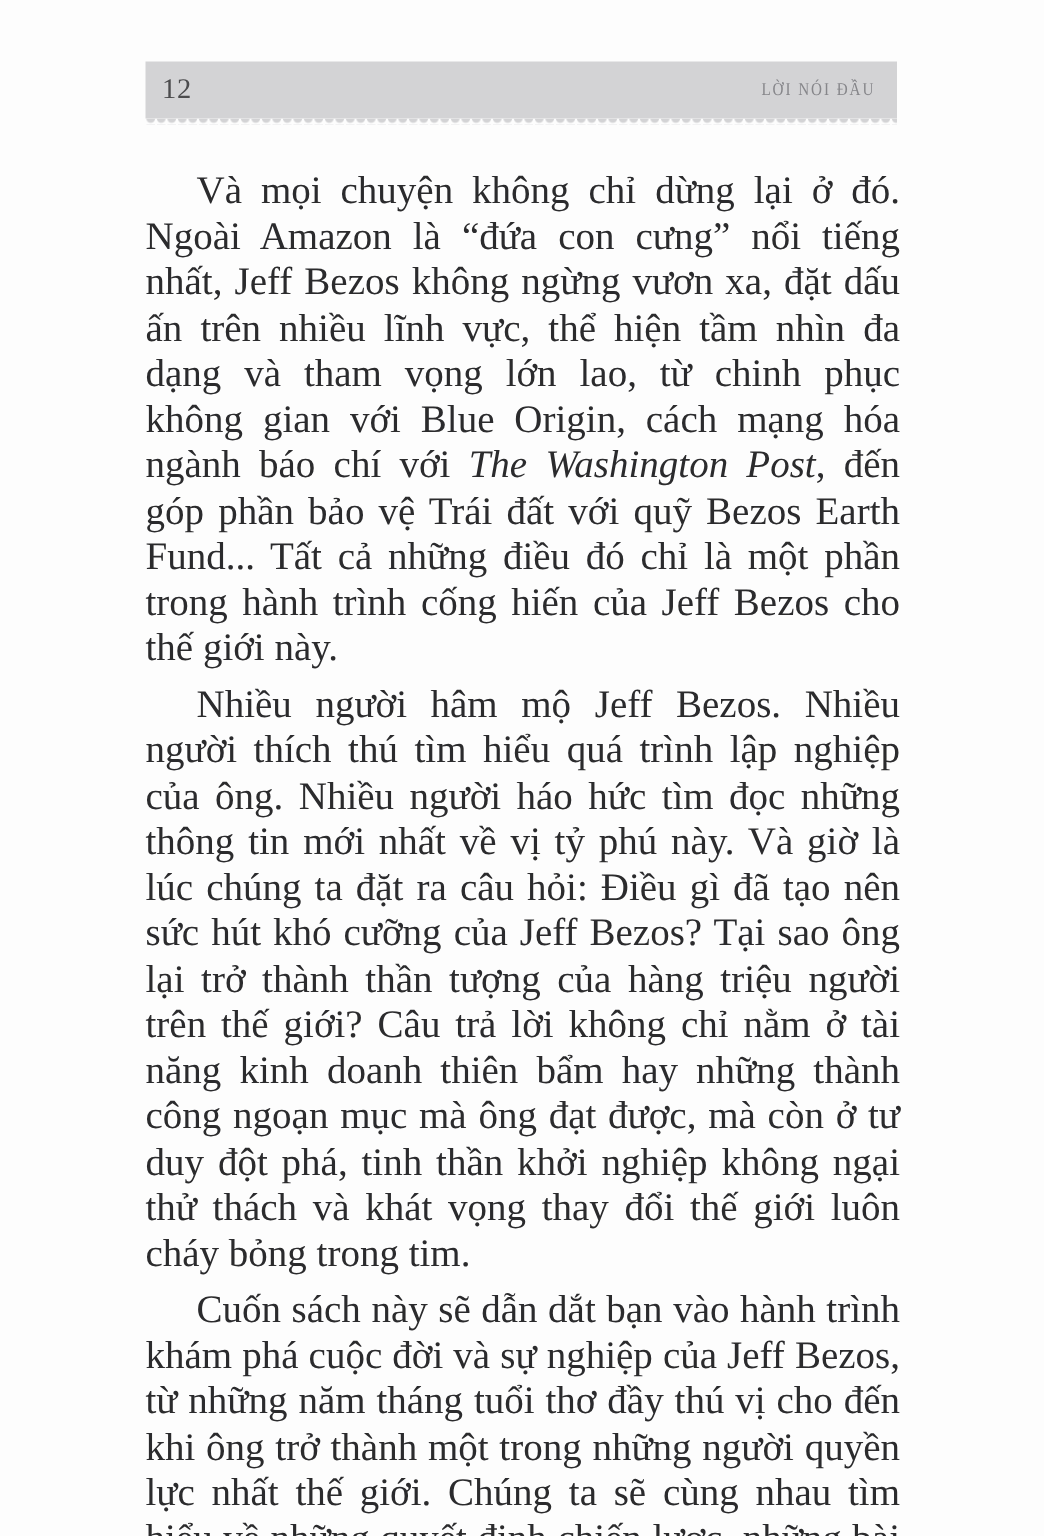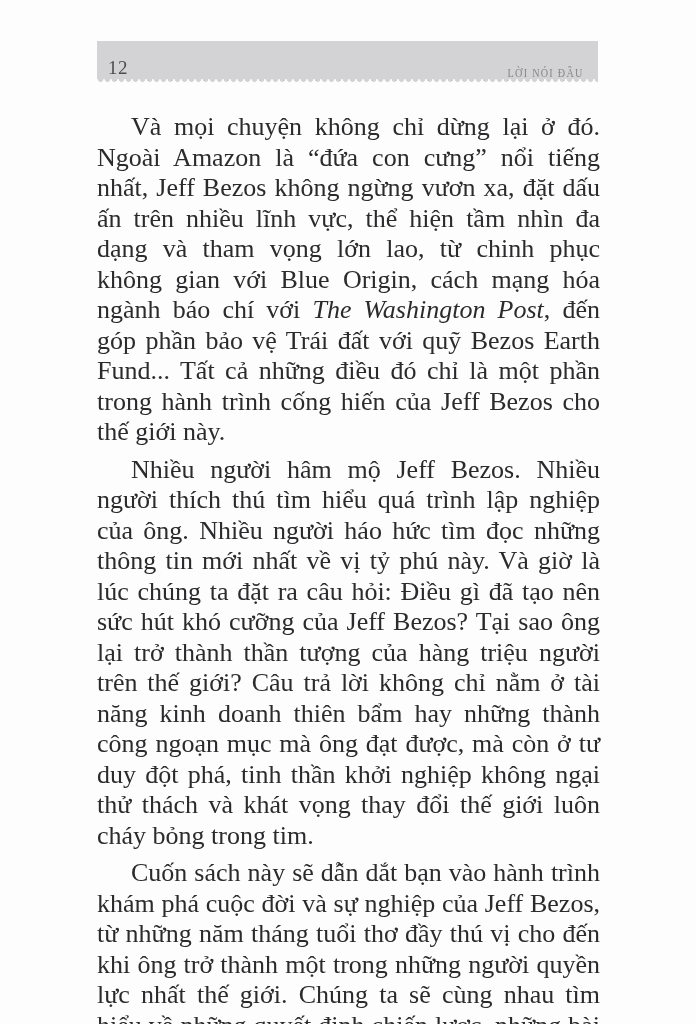--- a/index.html
+++ b/index.html
@@ -21,21 +21,21 @@
   }
   
   .running-head {
     position: absolute;
     left: 97px;
     top: 41px;
     width: 501px;
     height: 38px;
     background: #d3d3d5;
     display: flex;
-    align-items: flex-end;
+    align-items: center;
     justify-content: space-between;
     box-sizing: border-box;
     padding: 0 14px 0 11px;
   }
   
   .running-head::after {
     content: "";
     position: absolute;
     top: 100%;
     left: 0;

